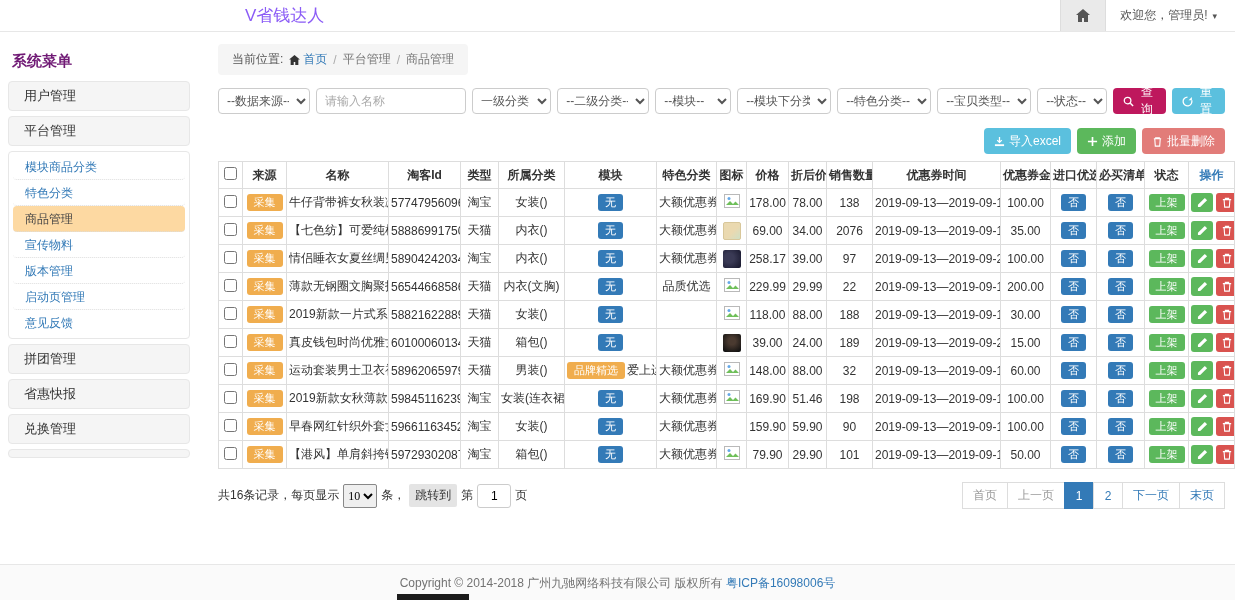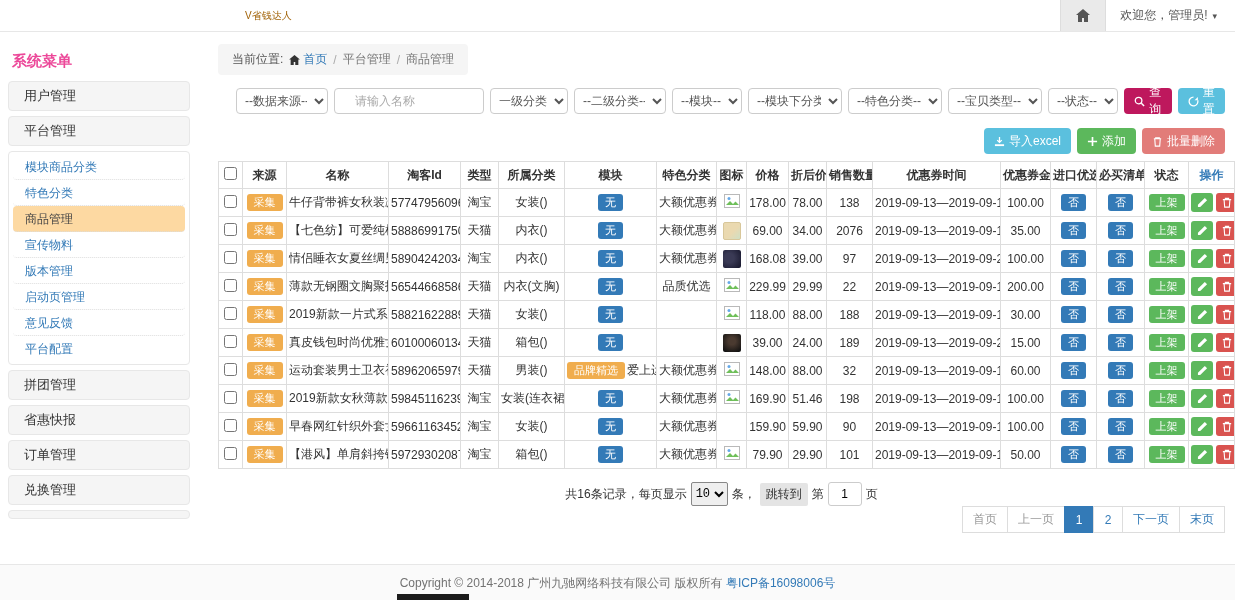--- a/index.html
+++ b/index.html
@@ -2,50 +2,50 @@
 <html><head>
 <meta charset="utf-8">
 <style>
   * { margin:0; padding:0; box-sizing:border-box; }
   html,body { width:1235px; height:600px; overflow:hidden; background:#fff;
     font-family:"Liberation Sans","DejaVu Sans",sans-serif; font-size:12px; color:#333; }
 
   
   .topbar { position:absolute; left:0; top:0; width:100%; height:32px; background:#fff;
     border-bottom:1px solid #e7e7e7; display:flex; align-items:center; z-index:5; }
-  .topbar-title { margin-left:245px; font-size:10px; color:#a16207; }
+  .topbar-title { margin-left:245px; font-size:17px; color:#8b5cf6; }
   .topbar-right { margin-left:auto; display:flex; align-items:center; height:100%; }
   .home-btn { width:46px; height:100%; background:#eaeaea; border-left:1px solid #ddd;
     border-right:1px solid #ddd; display:flex; align-items:center; justify-content:center; cursor:pointer; }
   .welcome { padding:0 18px 0 14px; color:#555; cursor:pointer; display:flex; align-items:center; gap:5px; }
   .caret { font-size:9px; color:#555; }
 
   
   .sidebar { position:absolute; left:8px; top:40px; width:182px; z-index:1; }
-  .side-title { color:#ec4899; font-size:15px; font-weight:bold; padding:12px 4px 10px 4px; }
+  .side-title { color:#701a75; font-size:15px; font-weight:bold; padding:12px 4px 10px 4px; }
   .side-group { height:30px; line-height:28px; background:#f5f5f5; border:1px solid #e7e7e7;
     border-radius:4px; padding-left:15px; margin-bottom:5px; color:#333; font-size:13px; cursor:pointer; }
   .side-sub-panel { background:#fff; border:1px solid #e7e7e7; border-radius:4px; margin-bottom:5px; padding:2px 4px; }
   .side-sub { height:26px; line-height:26px; padding-left:12px; color:#337ab7; font-size:12px;
     border-bottom:1px dotted #ddd; cursor:pointer; border-radius:4px; }
   .side-sub:last-child { border-bottom:none; }
   .side-sub.active { background:#fdd9a2; color:#444; }
 
   
   .main { position:absolute; left:218px; top:44px; right:10px; z-index:1; }
   .breadcrumb { display:inline-flex; align-items:center; gap:6px; background:#f5f5f5;
     border-radius:4px; padding:7px 14px; color:#555;text-align:center; }
   .breadcrumb .bc-home { color:#337ab7; cursor:pointer; display:inline-flex; align-items:center; gap:3px; }
   .bc-sep { color:#aaa; }
   .bc-item { color:#777; }
 
-  .filter-row { display:flex; align-items:flex-start; gap:6px; margin-top:13px; flex-wrap:nowrap;margin-left:18px; }
+  .filter-row { display:flex; align-items:flex-start; gap:6px; margin-top:13px; flex-wrap:nowrap; }
   .flt { height:26px; border:1px solid #ccc; border-radius:4px; font-size:12px; color:#555;
     background:#fff; padding:0 4px; font-family:inherit; }
-  input.flt { padding:0 20px; }
+  input.flt { padding:0 8px; }
   input.flt::placeholder { color:#aaa; }
   .sel-data-source{width:92px}.inp-name{width:150px}.sel-level1{width:92px}.sel-level2{width:92px}
   .sel-module{width:88px}.sel-module-sub{width:94px}.sel-special{width:106px}.sel-item-type{width:98px}.sel-status{width:74px}
   .btn { display:inline-flex; align-items:center; gap:4px; border:none; border-radius:4px;
     color:#fff; font-size:12px; padding:0 10px; height:26px; cursor:pointer; font-family:inherit; }
   .btn-primary { background:#be185d; }
   .btn-info { background:#5bc0de; }
   .btn-success { background:#5cb85c; }
   .btn-danger { background:#e27c79; }
 
@@ -66,23 +66,23 @@
   .op-btn { display:inline-flex; align-items:center; justify-content:center; width:22px; height:19px;
     border:none; border-radius:3px; cursor:pointer; vertical-align:middle; }
   .op-edit { background:#5cb85c; margin-right:3px; }
   .op-del { background:#d9534f; }
   .thumb { display:inline-block; width:18px; height:18px; border-radius:2px; vertical-align:middle; }
   .thumb-light { background:linear-gradient(135deg,#ead9b0 55%,#cfe0c5 100%); border:1px solid #d8c79a; }
   .thumb-dark1 { background:radial-gradient(circle at 35% 45%,#3a3a55 30%,#15152a 100%); }
   .thumb-dark2 { background:radial-gradient(circle at 50% 40%,#4a3a30 25%,#111 90%); }
 
   
-  .pagi-row { display:flex; align-items:center; margin-top:13px;flex-direction:column; }
+  .pagi-row { display:flex; align-items:center; margin-top:13px; }
   .pagi-left { display:flex; align-items:center; gap:4px; color:#333; }
-  .per-page { height:24px; border:1px solid #888; border-radius:2px; font-size:12px; font-family:Liberation Mono, monospace; }
+  .per-page { height:24px; border:1px solid #888; border-radius:2px; font-size:12px; font-family:Liberation Serif, serif; }
   .jump-chip { background:#e4e4e4; padding:3px 6px; border-radius:2px; color:#333; cursor:pointer; }
   .jump-input { width:34px; height:24px; border:1px solid #ccc; border-radius:3px; text-align:center; font-size:12px; }
   .pagi-right { margin-left:auto; display:flex; }
   .page-btn { min-width:30px; padding:4px 10px; border:1px solid #ddd; background:#fff; color:#337ab7;
     font-size:12px; cursor:pointer; margin-left:-1px; font-family:inherit; }
   .page-btn.disabled { color:#9a9a9a; }
   .page-btn.active { background:#337ab7; border-color:#337ab7; color:#fff; }
 
   
   .footer { position:absolute; left:0; bottom:0; width:100%; height:36px; background:#fafafa;
@@ -118,25 +118,23 @@
       <div class="side-group">用户管理</div>
       <div class="side-group">平台管理</div>
       <div class="side-sub-panel">
         <div class="side-sub">模块商品分类</div>
         <div class="side-sub">特色分类</div>
         <div class="side-sub active">商品管理</div>
         <div class="side-sub">宣传物料</div>
         <div class="side-sub">版本管理</div>
         <div class="side-sub">启动页管理</div>
         <div class="side-sub">意见反馈</div>
-        <div class="side-sub">平台配置</div>
       </div>
       <div class="side-group">拼团管理</div>
       <div class="side-group">省惠快报</div>
-      <div class="side-group">订单管理</div>
       <div class="side-group">兑换管理</div>
       <div class="side-group" style="height: 9px; overflow: hidden; margin-bottom: 0px;">结算管理</div>
     </div>
 </div>
 
 <div class="main">
 
   <div class="breadcrumb">
     <span>当前位置:</span>
     <span class="bc-home">
@@ -310,21 +308,21 @@
         <tr>
           <td><input type="checkbox" style=""></td>
           <td><span class="bdg bdg-orange">采集</span></td>
           <td class="name-cell">情侣睡衣女夏丝绸男士...</td>
           <td>589042420344</td>
           <td>淘宝</td>
           <td>内衣()</td>
           <td><span class="bdg bdg-blue">无</span></td>
           <td>大额优惠券</td>
           <td><span style="display: inline-block;"><span class="thumb thumb-dark1"></span></span></td>
-          <td>168.08</td>
+          <td>258.17</td>
           <td>39.00</td>
           <td>97</td>
           <td>2019-09-13—2019-09-20</td>
           <td>100.00</td>
           <td><span class="bdg bdg-blue">否</span></td>
           <td><span class="bdg bdg-blue">否</span></td>
           <td><span class="bdg bdg-green">上架</span></td>
           <td><button class="op-btn op-edit">
               <svg width="11" height="11" viewBox="0 0 12 12">
                 <path d="M1 8.5V11h2.5L11 3.5 8.5 1z" fill="#fff"></path>

